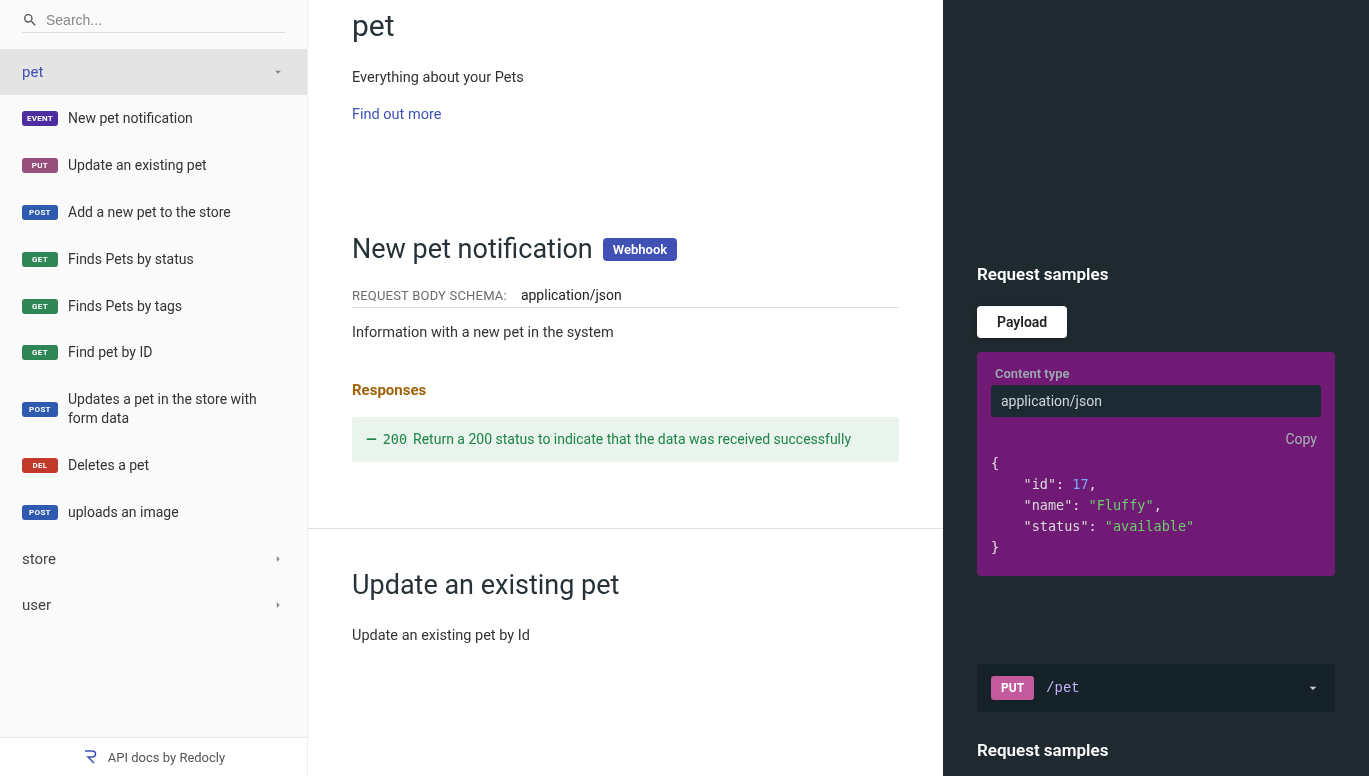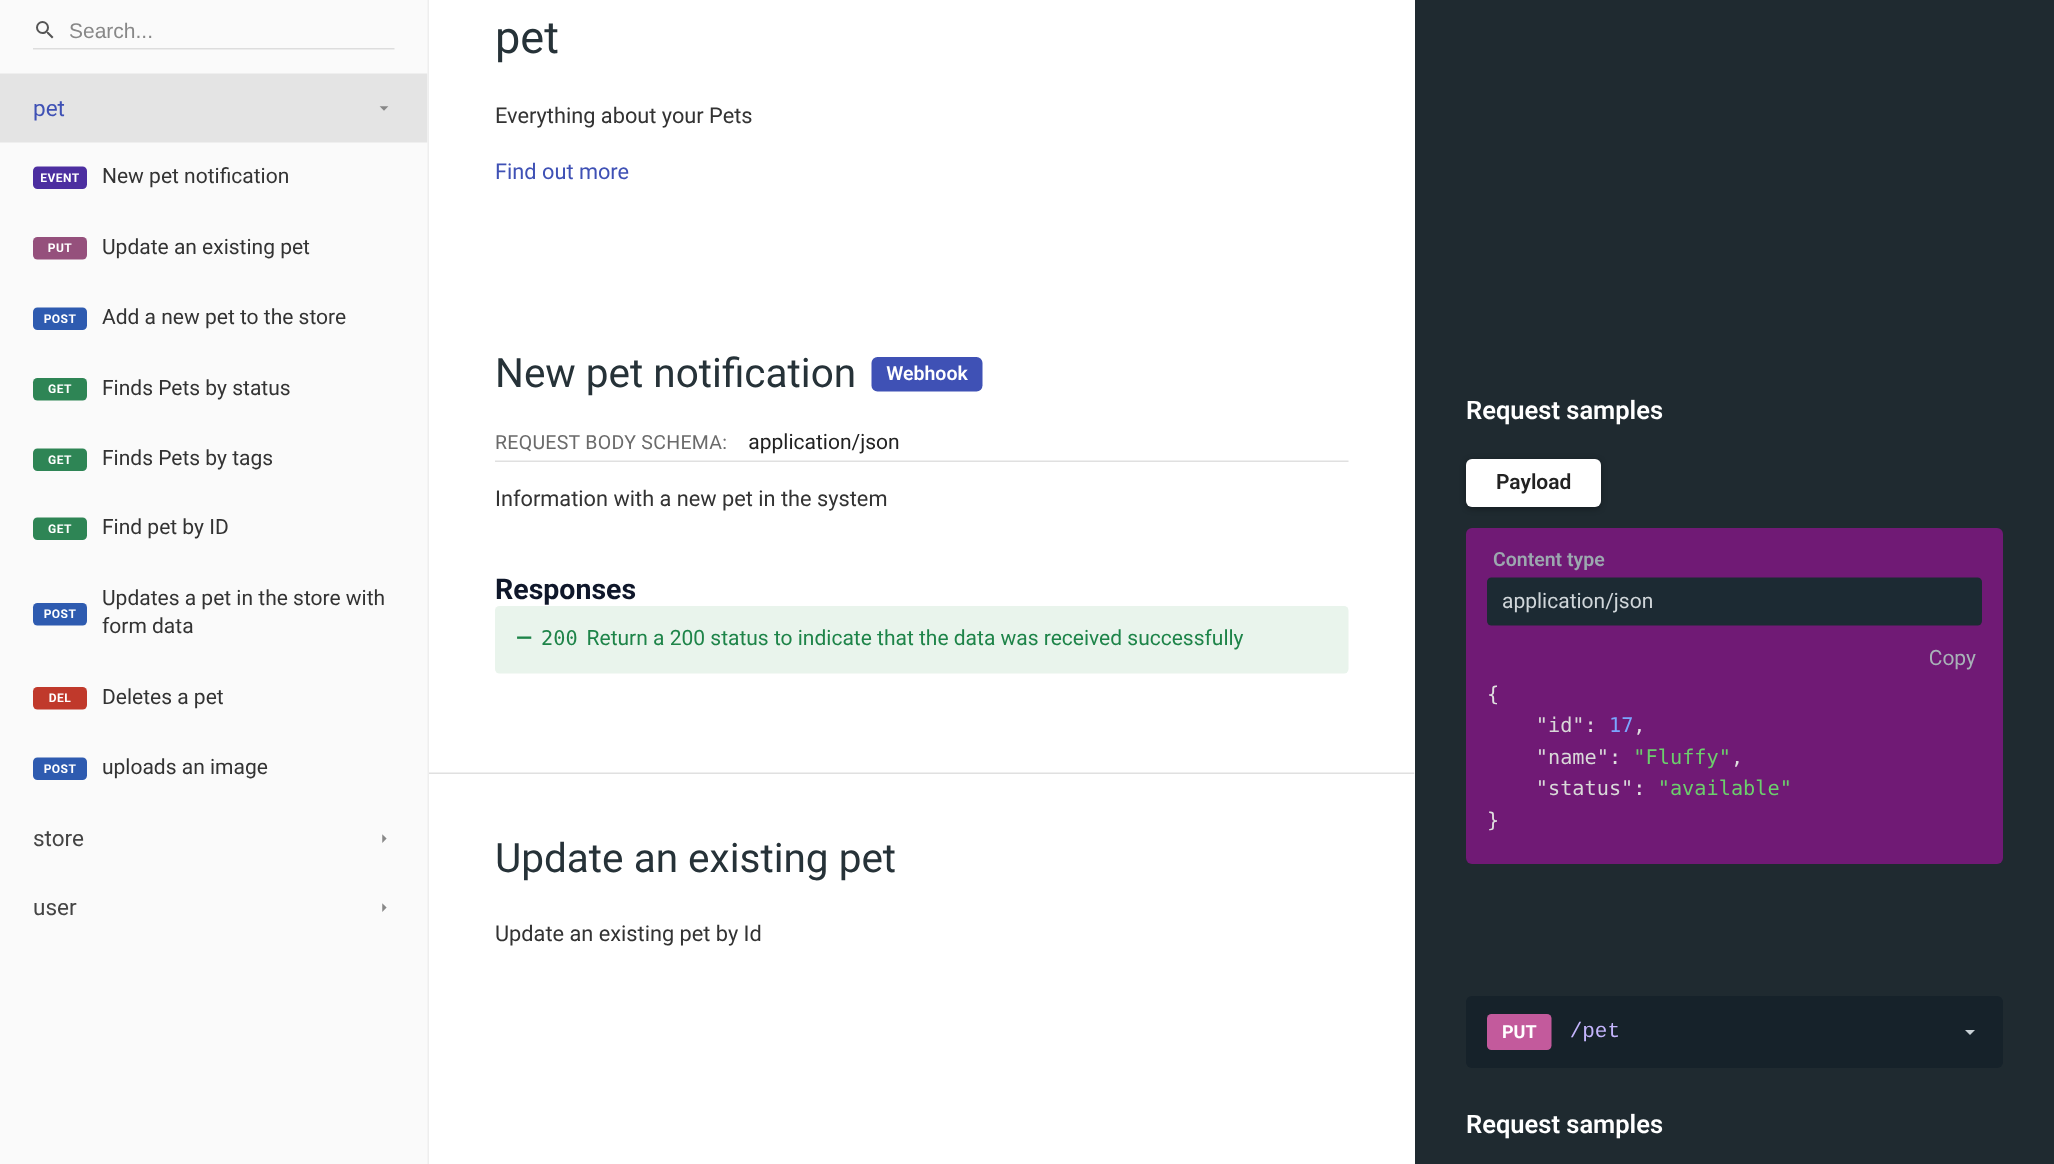--- a/index.html
+++ b/index.html
@@ -1,18 +1,18 @@
 <!DOCTYPE html>
 <html><head>
 <meta charset="utf-8">
 <style>
 *{box-sizing:border-box;margin:0;padding:0}
 body{font-family:-apple-system,BlinkMacSystemFont,"Segoe UI",Roboto,sans-serif;color:#333;overflow:hidden}
 .app{display:flex;height:776px;width:1369px}
-.sidebar{width:286px;background:#fafafa;display:flex;flex-direction:column;border-right:1px solid #eee}
+.sidebar{width:308px;background:#fafafa;display:flex;flex-direction:column;border-right:1px solid #eee}
 .search-wrap{padding:8px 22px 8px 22px}
 .search-box{display:flex;align-items:center;border-bottom:1px solid #ddd;padding:4px 0}
 .search-box svg{width:16px;height:16px;fill:#555;margin-right:8px}
 .search-box input{border:none;background:none;outline:none;font-size:14px;color:#555;flex:1}
 .search-box input::placeholder{color:#888}
 .nav{flex:1;overflow-y:auto;padding-top:8px}
 .nav-section{display:flex;align-items:center;justify-content:space-between;padding:14px 22px;cursor:pointer;font-size:15px;color:#444}
 .nav-section.active{background:#e4e4e4;color:#3f51b5}
 .nav-section .chev{width:14px;height:14px;fill:#888}
 .nav-item{display:flex;align-items:center;padding:14px 22px;cursor:pointer;font-size:14px;color:#333}
@@ -30,21 +30,21 @@
 .main h1{font-size:30px;font-weight:400;color:#263238;margin-top:8px;margin-bottom:26px}
 .main .desc{font-size:14.5px;color:#333;margin-bottom:18px}
 .main .link{color:#3f51b5;font-size:14.5px;text-decoration:none;cursor:pointer}
 .op-title{display:flex;align-items:center;margin-top:110px;margin-bottom:22px}
 .op-title h2{font-size:27px;font-weight:400;color:#263238;margin-right:10px}
 .webhook-badge{background:#3f51b5;color:#fff;font-size:13px;font-weight:600;padding:4px 10px;border-radius:4px}
 .schema-row{display:flex;align-items:baseline;border-bottom:1px solid #e0e0e0;padding-bottom:4px;margin-bottom:16px}
 .schema-row .lbl{font-size:13px;color:#6b6b6b;letter-spacing:.2px;margin-right:14px}
 .schema-row .val{font-size:14px;color:#222}
 .schema-desc{font-size:14.5px;color:#333;margin-bottom:40px}
-.responses-h{font-size:19px;color:#0f172a;}
+.responses-h{font-size:15px;color:#a16207;margin-bottom:18px}
 .response-box{background:#e9f4ec;border-radius:3px;padding:12px 14px;font-size:14px;color:#1e8449;display:flex;align-items:center;cursor:pointer}
 .response-box .dash{margin-right:6px;font-weight:700}
 .response-box .code{font-weight:400;margin-right:6px}
 .divider{border:none;border-top:1px solid #e0e0e0;margin:66px -44px 40px}
 .op2-title{font-size:27px;font-weight:400;color:#263238;margin-bottom:26px}
 .right{width:426px;background:#1f2a30;color:#e0e0e0;overflow-y:auto;padding:0 34px}
 .right-spacer{height:264px}
 .samples-h{font-size:17px;font-weight:600;color:#fff;margin-bottom:22px}
 .tab-box{display:inline-block;background:#fff;color:#222;font-size:14px;font-weight:600;padding:8px 20px;border-radius:4px;box-shadow:0 1px 4px rgba(0,0,0,.3);cursor:pointer;margin-bottom:14px}
 .sample-body{background:#701a75;border-radius:4px;padding:14px 14px 18px}
@@ -123,20 +123,26 @@
             <path d="M10 17l5-5-5-5v10z"></path>
           </svg>
       </div>
       <div class="nav-section">
         <span>user</span>
         <svg class="chev" viewBox="0 0 24 24">
             <path d="M10 17l5-5-5-5v10z"></path>
           </svg>
       </div>
     </nav>
+    <div class="footer">
+      <svg viewBox="0 0 24 24">
+          <path d="M4 4h10a4 4 0 010 8H8l8 8"></path>
+        </svg>
+      <span>API docs by Redocly</span>
+    </div>
   </aside>
 
   <div class="content">
     <main class="main">
       <h1>pet</h1>
       <p class="desc">Everything about your Pets</p>
       <a class="link">Find out more</a>
 
       <div class="op-title">
         <h2>New pet notification</h2>

